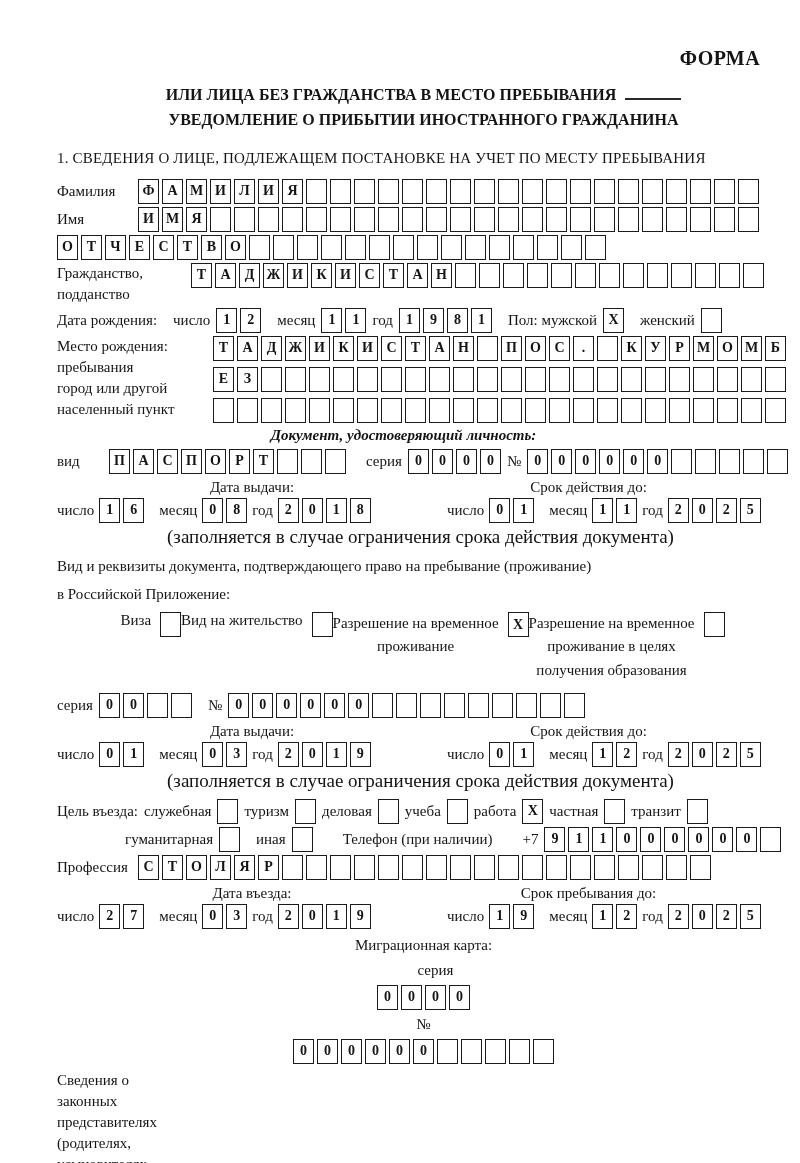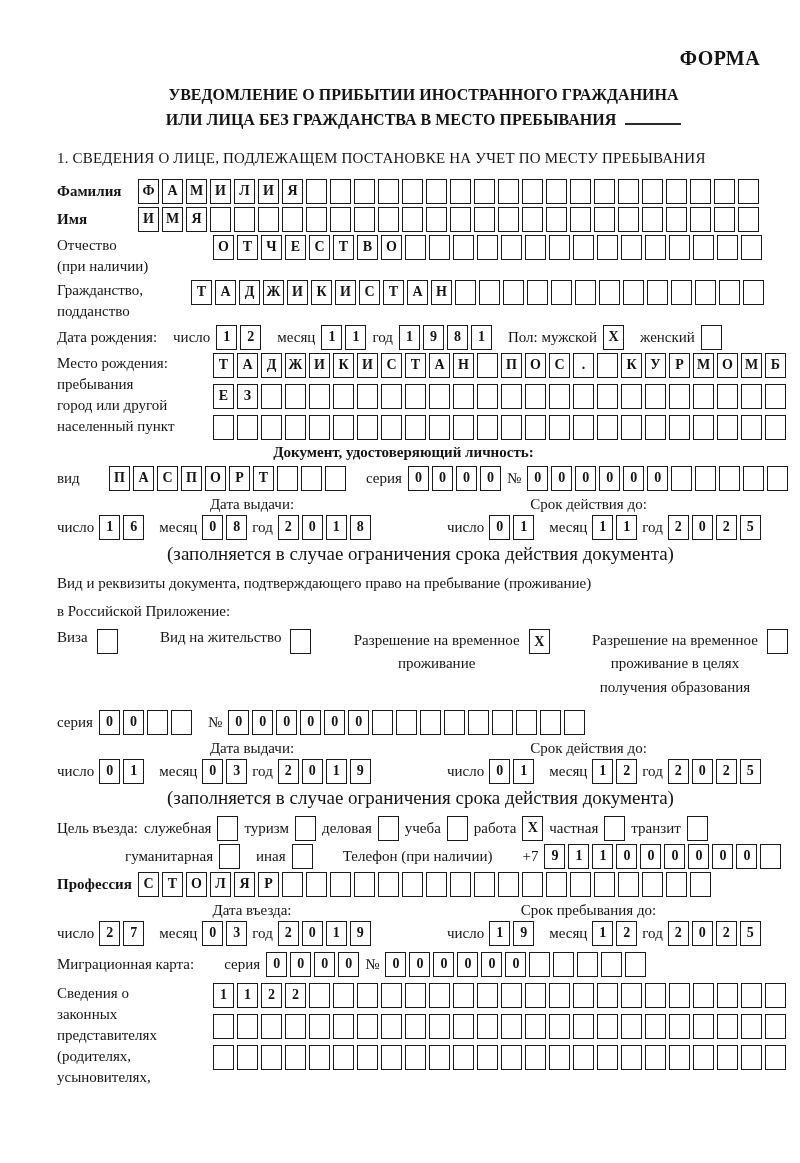--- a/index.html
+++ b/index.html
@@ -10,57 +10,57 @@
   .page{padding:32px 10px 0 57px;position:relative;}
   .annex{margin-left:auto;width:186px;font-size:13.5px;line-height:1.42;}
   .annex-note{margin-top:5px;}
   .forma{margin-top:15px;padding-right:30px;text-align:right;font-weight:bold;font-size:20px;letter-spacing:.4px;}
   .title{margin-top:13px;text-align:center;font-weight:bold;font-size:16px;line-height:1.55;}
   .title-underline{display:inline-block;width:56px;border-bottom:2px solid #2a2a2a;margin-left:9px;}
   .section{margin-top:17px;margin-bottom:12px;font-weight:normal;font-size:15px;letter-spacing:.2px;}
   .frow{display:flex;align-items:center;margin-bottom:3px;gap:6px;}
   .frow.top{align-items:flex-start;}
   .flabel{flex:0 0 auto;line-height:1.4;}
-  .w75{width:75px;font-weight:bold;}.w128{width:128px;}.w150{width:150px;}.w46{width:46px;}
+  .w75{width:75px;}.w128{width:128px;}.w150{width:150px;}.w46{width:46px;}
   .cells{display:inline-flex;gap:3px;flex:0 0 auto;}
   .cell,.checkbox{
     box-sizing:border-box;width:21px;height:25px;border:1.5px solid #1b1b1b;
     display:inline-flex;align-items:center;justify-content:center;
     font-size:14px;font-weight:600;background:#fff;flex:0 0 auto;
   }
   .vrows{display:flex;flex-direction:column;gap:6px;}
-  .doc-heading{text-align:center;font-weight:bold;margin:4px 40px 5px 0;}
+  .doc-heading{text-align:center;font-weight:bold;margin:4px 40px 5px 0;font-style:italic;}
   .dh{display:flex;margin-top:5px;}
   .dh-l{width:390px;text-align:center;}
   .dh-r{flex:1;text-align:center;padding-right:60px;}
   .dvals{display:flex;align-items:center;margin-top:2px;}
   .dgroup{display:flex;align-items:center;gap:5px;}
   .dg-l{width:390px;}
   .note-r{text-align:center;font-size:19px;margin:3px 0 7px;padding-right:6px;}
   .intro{margin-top:5px;line-height:1.55;}
-  .opts{display:flex;align-items:flex-start;justify-content:space-between;margin:6px 0 11px;padding-right:2px;}
+  .opts{display:flex;align-items:flex-start;justify-content:center;margin:6px 0 11px;padding-right:2px;}
   .opt{display:flex;align-items:flex-start;gap:9px;}
   .optlines{display:inline-block;text-align:center;line-height:1.55;}
   .indent68{margin-left:68px;}
   .ml14{margin-left:14px;}.ml10{margin-left:10px;}.ml24{margin-left:24px;}
-  .mt6{margin-top:6px;}
+  .mt6{margin-top:6px;flex-direction:column;}
 </style>
 </head>
 <body>
 
 <div class="page">
 
 
   <div class="forma">ФОРМА</div>
 
   <div class="title">
-    <div>УВЕДОМЛЕНИЕ О ПРИБЫТИИ ИНОСТРАННОГО ГРАЖДАНИНА</div>
     <div>
       <span>ИЛИ ЛИЦА БЕЗ ГРАЖДАНСТВА В МЕСТО ПРЕБЫВАНИЯ</span><span class="title-underline"></span>
     </div>
+    <div>УВЕДОМЛЕНИЕ О ПРИБЫТИИ ИНОСТРАННОГО ГРАЖДАНИНА</div>
   </div>
 
   <div class="section">1. СВЕДЕНИЯ О ЛИЦЕ, ПОДЛЕЖАЩЕМ ПОСТАНОВКЕ НА УЧЕТ ПО МЕСТУ ПРЕБЫВАНИЯ</div>
 
   <div class="frow">
     <span class="flabel w75">Фамилия</span>
     <span class="cells">
         <span class="cell">Ф</span>
         <span class="cell">А</span>
         <span class="cell">М</span>
@@ -116,24 +116,20 @@
         <span class="cell"></span>
         <span class="cell"></span>
         <span class="cell"></span>
         <span class="cell"></span>
         <span class="cell"></span>
         <span class="cell"></span>
       </span>
   </div>
 
   <div class="frow top">
-    <span class="flabel w150">
-      <span>Отчество</span><br>
-      <span>(при наличии)</span>
-    </span>
     <span class="cells">
         <span class="cell">О</span>
         <span class="cell">Т</span>
         <span class="cell">Ч</span>
         <span class="cell">Е</span>
         <span class="cell">С</span>
         <span class="cell">Т</span>
         <span class="cell">В</span>
         <span class="cell">О</span>
         <span class="cell"></span>

